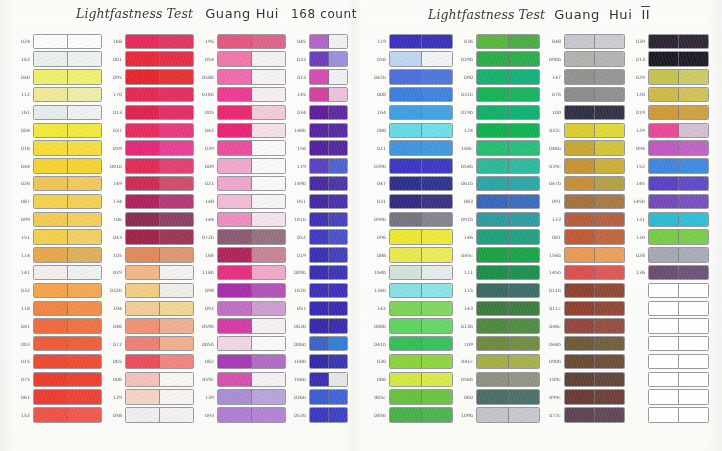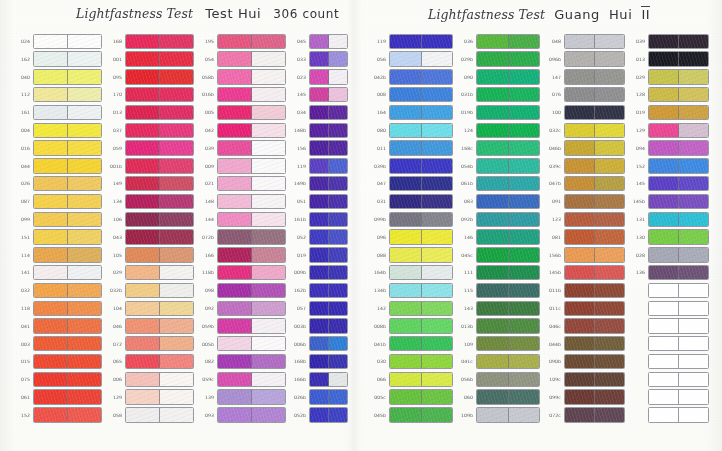--- a/index.html
+++ b/index.html
@@ -95,22 +95,22 @@
   .sw.blank::after{ opacity:.12; }
 </style>
 </head>
 <body>
 
 <div id="sheet">
   <div class="gutter"></div>
 
   <div class="hdr" id="hdr-left">
     <span class="script">Lightfastness Test</span>
-    <span class="hand">Test Hui</span>
-    <span class="hand count">306 count</span>
+    <span class="hand">Guang Hui</span>
+    <span class="hand count">168 count</span>
   </div>
 
   <div class="hdr" id="hdr-right">
     <span class="script">Lightfastness Test</span>
     <span class="hand">Guang</span>
     <span class="hand">Hui</span>
     <span class="hand roman">II</span>
   </div>
 
   <div id="columns-host">

